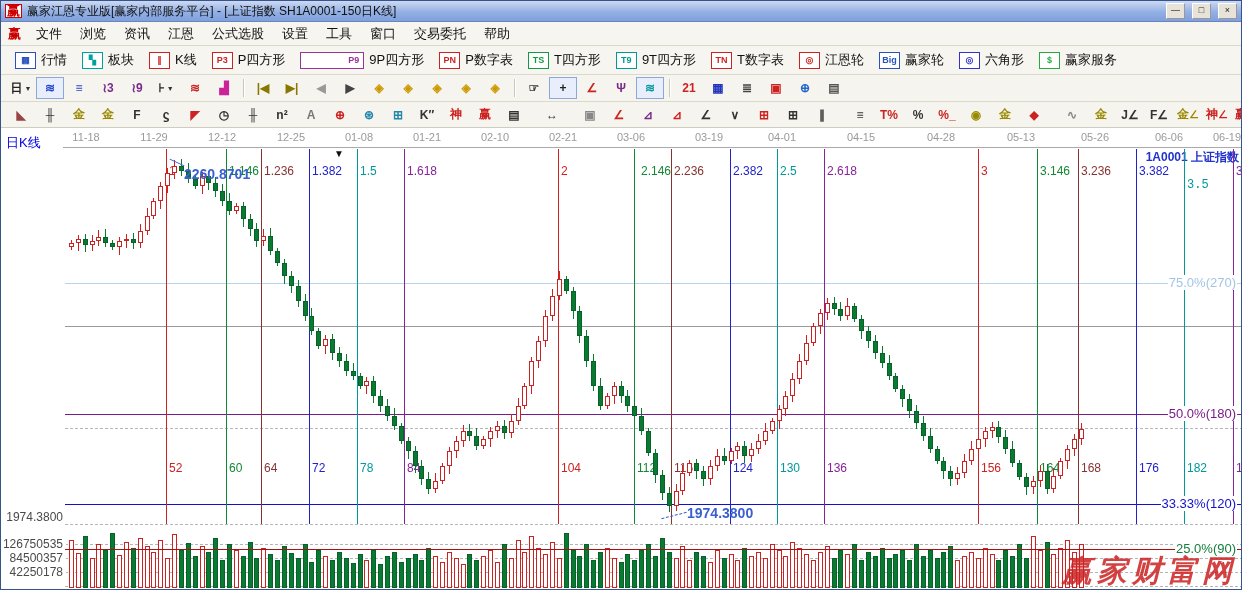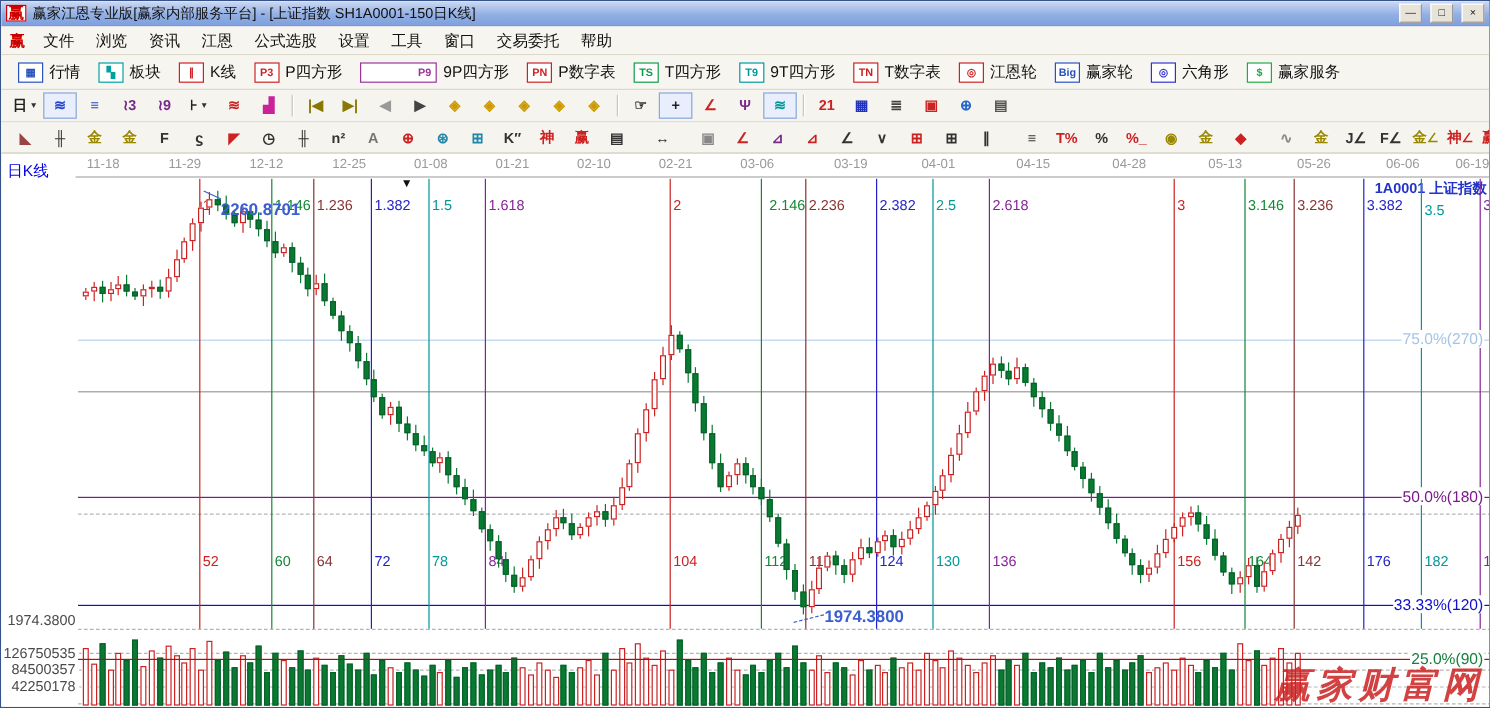--- a/index.html
+++ b/index.html
@@ -117,26 +117,26 @@
       <div class="ratiolbl" style="left: 826px; top: 163px; color: rgb(136, 34, 153);">2.618</div>
       <div class="daylbl" style="left: 826px; top: 460px; color: rgb(136, 34, 153);">136</div>
       <div class="vline" style="left: 977px; top: 148px; height: 375px; background: rgb(204, 34, 34);"></div>
       <div class="ratiolbl" style="left: 980px; top: 163px; color: rgb(204, 34, 34);">3</div>
       <div class="daylbl" style="left: 980px; top: 460px; color: rgb(204, 34, 34);">156</div>
       <div class="vline" style="left: 1036px; top: 148px; height: 375px; background: rgb(17, 136, 51);"></div>
       <div class="ratiolbl" style="left: 1039px; top: 163px; color: rgb(17, 136, 51);">3.146</div>
       <div class="daylbl" style="left: 1039px; top: 460px; color: rgb(17, 136, 51);">164</div>
       <div class="vline" style="left: 1077px; top: 148px; height: 375px; background: rgb(136, 51, 51);"></div>
       <div class="ratiolbl" style="left: 1080px; top: 163px; color: rgb(136, 51, 51);">3.236</div>
-      <div class="daylbl" style="left: 1080px; top: 460px; color: rgb(136, 51, 51);">142</div>
+      <div class="daylbl" style="left: 1080px; top: 460px; color: rgb(136, 51, 51);">168</div>
       <div class="vline" style="left: 1135px; top: 148px; height: 375px; background: rgb(34, 34, 204);"></div>
       <div class="ratiolbl" style="left: 1138px; top: 163px; color: rgb(34, 34, 204);">3.382</div>
       <div class="daylbl" style="left: 1138px; top: 460px; color: rgb(34, 34, 204);">176</div>
       <div class="vline" style="left: 1183px; top: 148px; height: 375px; background: rgb(0, 153, 153);"></div>
-      <div class="ratiolbl" style="left: 1186px; top: 167px; color: rgb(0, 153, 153);">3.5</div>
+      <div class="ratiolbl" style="left: 1186px; top: 177px; color: rgb(0, 153, 153); font-family: Liberation Mono, monospace;">3.5</div>
       <div class="daylbl" style="left: 1186px; top: 460px; color: rgb(0, 153, 153);">182</div>
       <div class="vline" style="left: 1232px; top: 148px; height: 375px; background: rgb(136, 34, 153);"></div>
       <div class="ratiolbl" style="left: 1235px; top: 163px; color: rgb(136, 34, 153);">3.618</div>
       <div class="daylbl" style="left: 1235px; top: 460px; color: rgb(136, 34, 153);">188</div>
       <div class="wick" style="left: 70px; top: 239px; height: 10px; background: rgb(204, 34, 34);"></div>
       <div class="body-up" style="left: 68px; top: 242px; width: 5px; height: 4px;"></div>
       <div class="wick" style="left: 77px; top: 234px; height: 16px; background: rgb(204, 34, 34);"></div>
       <div class="body-up" style="left: 75px; top: 238px; width: 5px; height: 4px;"></div>
       <div class="wick" style="left: 84px; top: 233px; height: 18px; background: rgb(10, 122, 51);"></div>
       <div class="body-dn" style="left: 82px; top: 238px; width: 5px; height: 6px;"></div>

